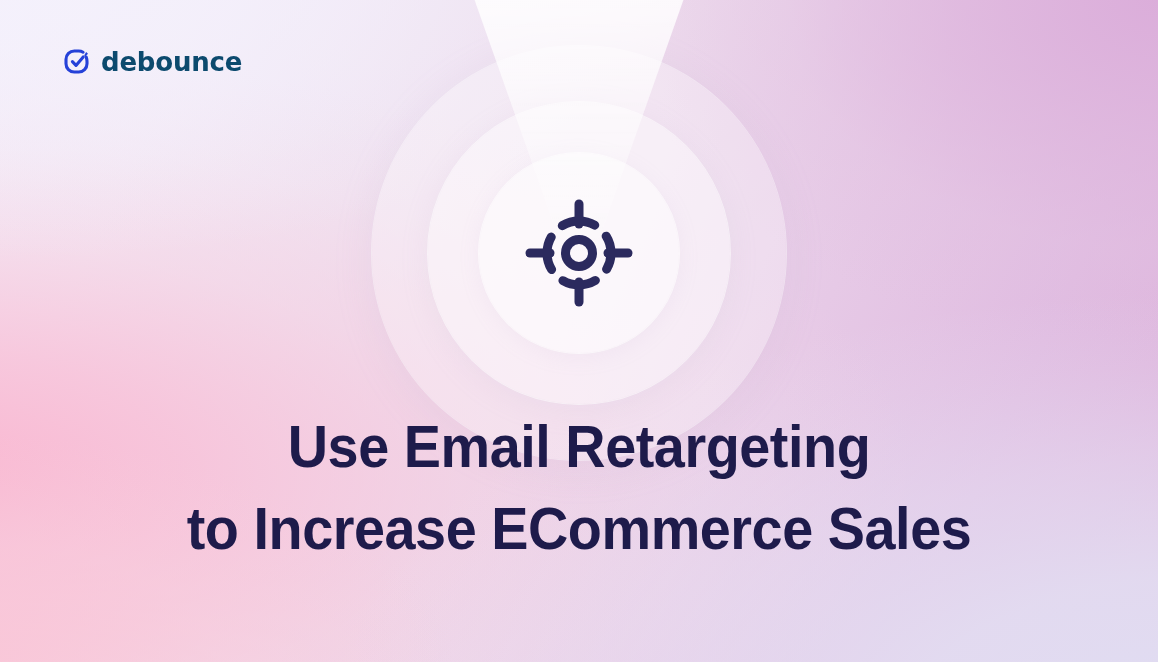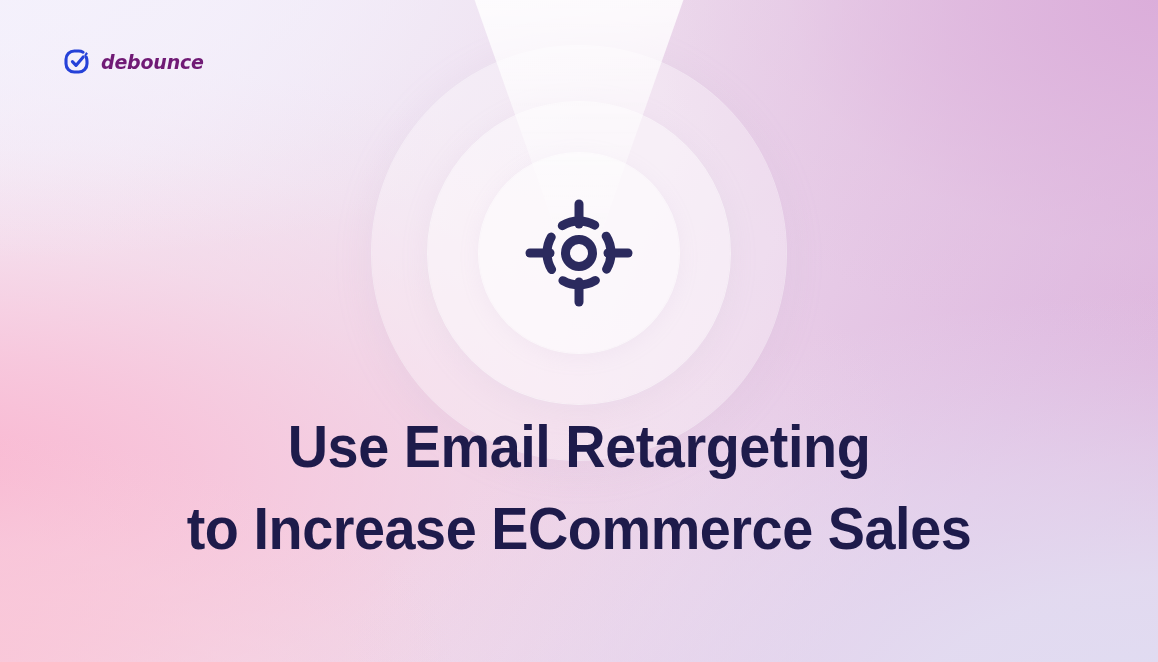--- a/index.html
+++ b/index.html
@@ -150,27 +150,26 @@
     left: 62px;
     top: 47px;
     display: flex;
     align-items: center;
     gap: 9px;
   }
 
   .logo-mark { display: block; }
 
   .logo-word {
-    font-size: 19px;
+    font-size: 26px;
     font-weight: 600;
     letter-spacing: -0.2px;
     line-height: 1;
-    color: #701a75;
+    color: #0c4a6e;
     font-family: "DejaVu Sans", sans-serif;
-    font-style: italic;
   }
 
   
   .target-icon {
     position: absolute;
     left: 50%;
     top: 253px;
     transform: translate(-50%, -50%);
     display: block;
   }

